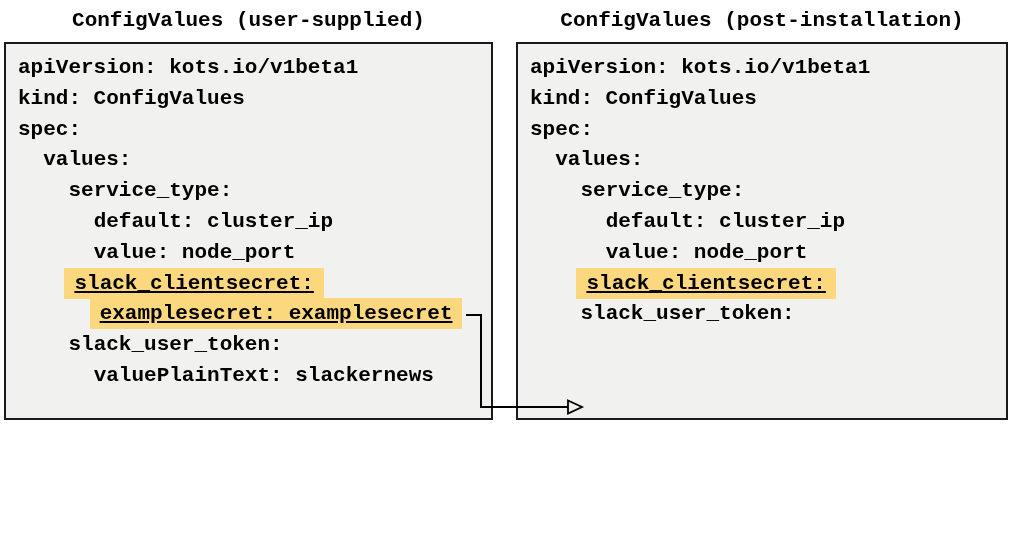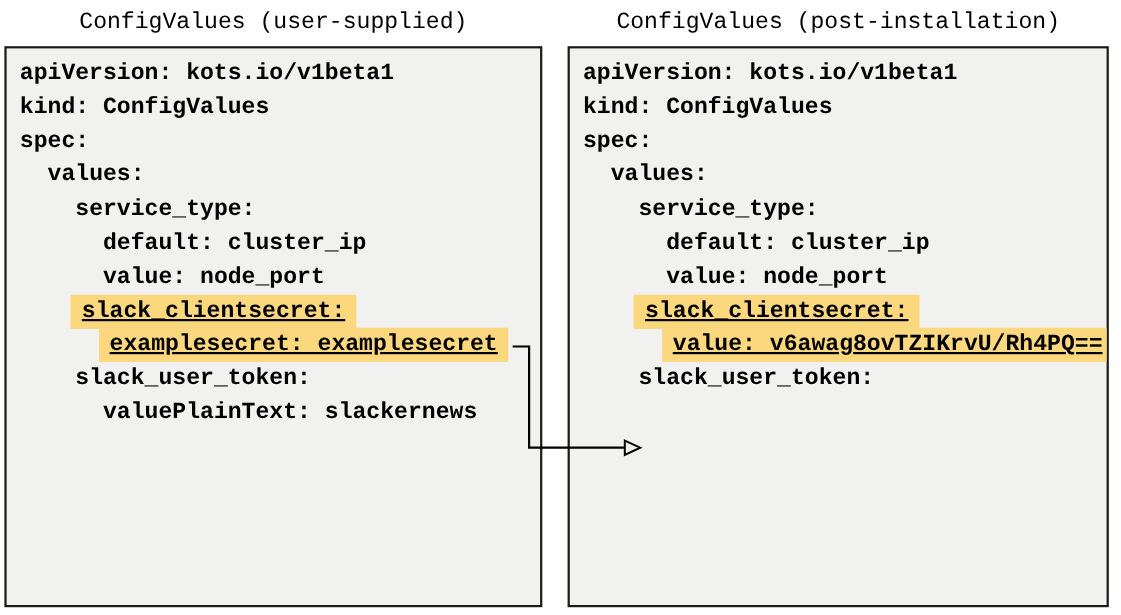--- a/index.html
+++ b/index.html
@@ -15,31 +15,31 @@
     overflow: hidden;
     font-family: "Liberation Mono", "DejaVu Sans Mono", monospace;
     color: #000000;
   }
   .panel-title {
     position: absolute;
     top: 6px;
     height: 32px;
     line-height: 30px;
     text-align: center;
-    font-weight: normal;
+    font-weight: bold;
     font-size: 21px;
     letter-spacing: 0;
     white-space: pre;
   }
   #title-left  { left: 4px;   width: 489px; }
   #title-right { left: 516px; width: 492px; }
   .panel {
     position: absolute;
     top: 42px;
-    height: 510px;
+    height: 378px;
     background: var(--panel-bg, #f1f1ef);
     border: 2px solid var(--border-color, #000);
     padding: 9px 0 0 12px;
     overflow: hidden;
   }
   #panel-left  { left: 4px;   width: 489px; }
   #panel-right { left: 516px; width: 492px; }
   .code-line {
     white-space: pre;
     font-size: 21px;
@@ -89,21 +89,20 @@
 <div class="panel" id="panel-right">
   <div>
       <div class="code-line"><span>apiVersion: kots.io/v1beta1</span></div>
       <div class="code-line"><span>kind: ConfigValues</span></div>
       <div class="code-line"><span>spec:</span></div>
       <div class="code-line">  <span>values:</span></div>
       <div class="code-line">    <span>service_type:</span></div>
       <div class="code-line">      <span>default: cluster_ip</span></div>
       <div class="code-line">      <span>value: node_port</span></div>
       <div class="code-line">    <span class="hl">slack_clientsecret:</span></div>
-      <div class="code-line">      <span class="hl">value: v6awag8ovTZIKrvU/Rh4PQ==</span></div>
       <div class="code-line">    <span>slack_user_token:</span></div>
     </div>
 </div>
 
 <svg class="arrow-overlay" viewBox="0 0 1019 559">
   <path d="M 466 315 L 481 315 L 481 407 L 568 407" fill="none" stroke="#000000" stroke-width="2"></path>
   <polygon points="568,400.5 582,407 568,413.5" fill="#F1F1EF" stroke="#000000" stroke-width="1.8"></polygon>
 </svg>
 
 </body></html>

